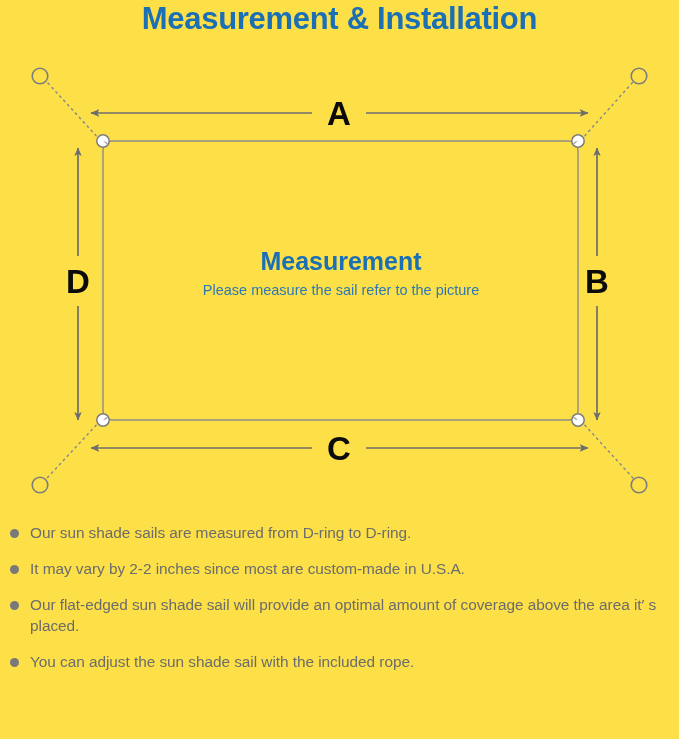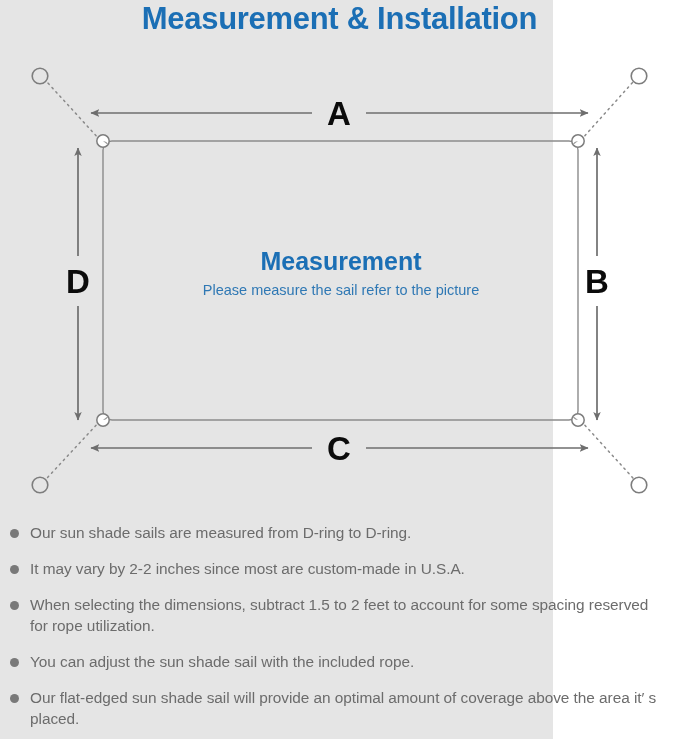--- a/index.html
+++ b/index.html
@@ -10,23 +10,23 @@
   body {
     width: 679px;
     height: 739px;
     font-family: "Liberation Sans", sans-serif;
     -webkit-font-smoothing: antialiased;
     overflow: hidden;
     position: relative;
   }
   #page {
     position: relative;
-    width: 553px;
+    width: 679px;
     height: 739px;
-    background: #e5e5e5;
+    background: #fde047;
   }
   
   .title {
     position: absolute;
     left: 0;
     top: 0;
     width: 679px;
     text-align: center;
     font-size: 31px;
     font-weight: bold;
@@ -171,25 +171,21 @@
     <div class="note">
       <span class="bullet"></span>
       <span class="note-text">Our sun shade sails are measured from D-ring to D-ring.</span>
     </div>
     <div class="note">
       <span class="bullet"></span>
       <span class="note-text">It may vary by 2-2 inches since most are custom-made in U.S.A.</span>
     </div>
     <div class="note">
       <span class="bullet"></span>
-      <span class="note-text">When selecting the dimensions, subtract 1.5 to 2 feet to account for some spacing reserved for rope utilization.</span>
+      <span class="note-text">Our flat-edged sun shade sail will provide an optimal amount of coverage above the area it′ s placed.</span>
     </div>
     <div class="note">
       <span class="bullet"></span>
       <span class="note-text">You can adjust the sun shade sail with the included rope.</span>
-    </div>
-    <div class="note">
-      <span class="bullet"></span>
-      <span class="note-text">Our flat-edged sun shade sail will provide an optimal amount of coverage above the area it′ s placed.</span>
     </div>
   </div>
 
 </div>
 
 </body></html>

